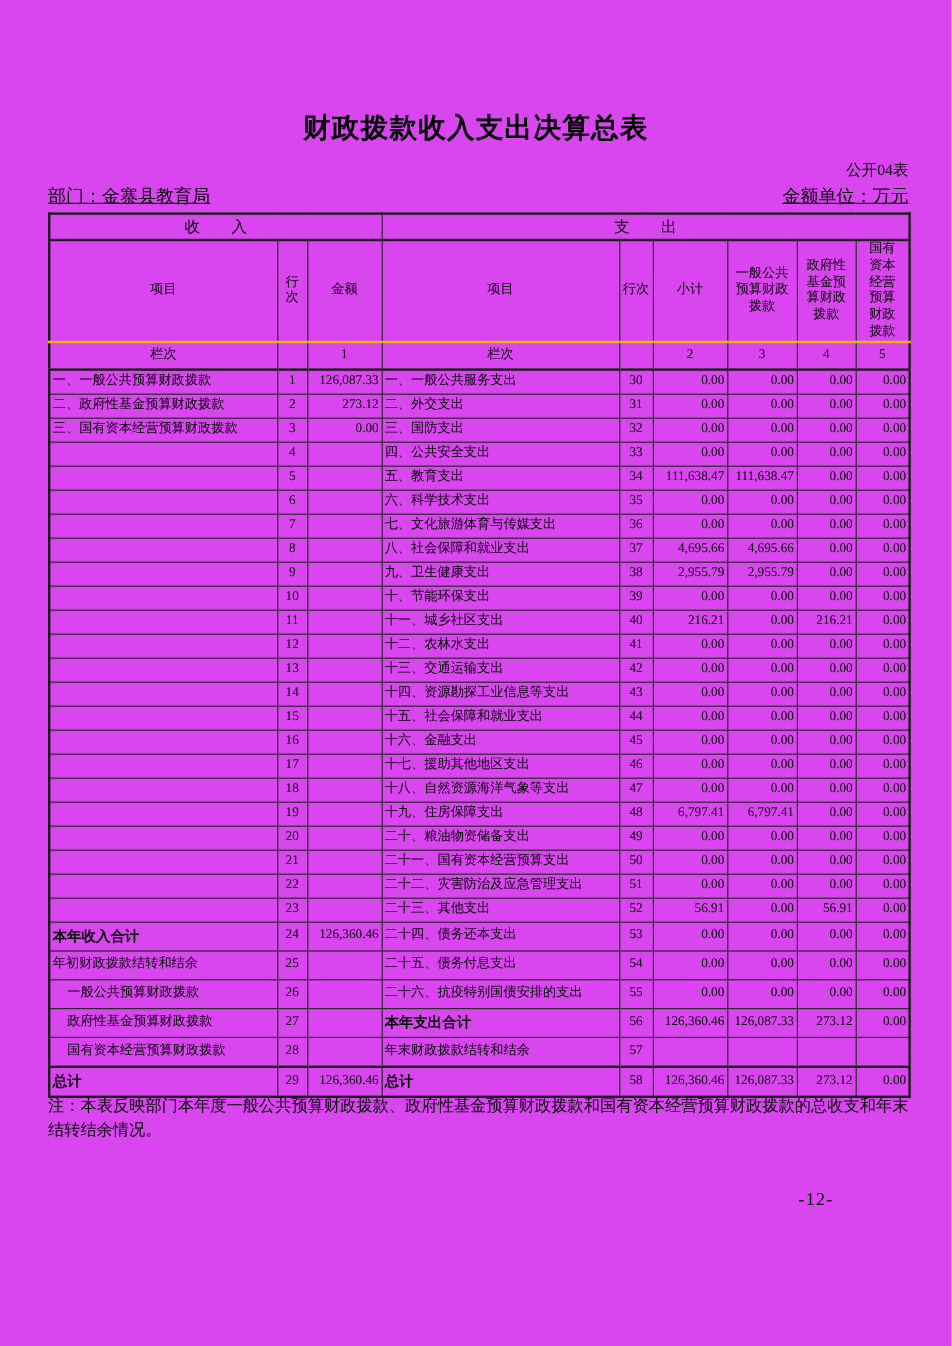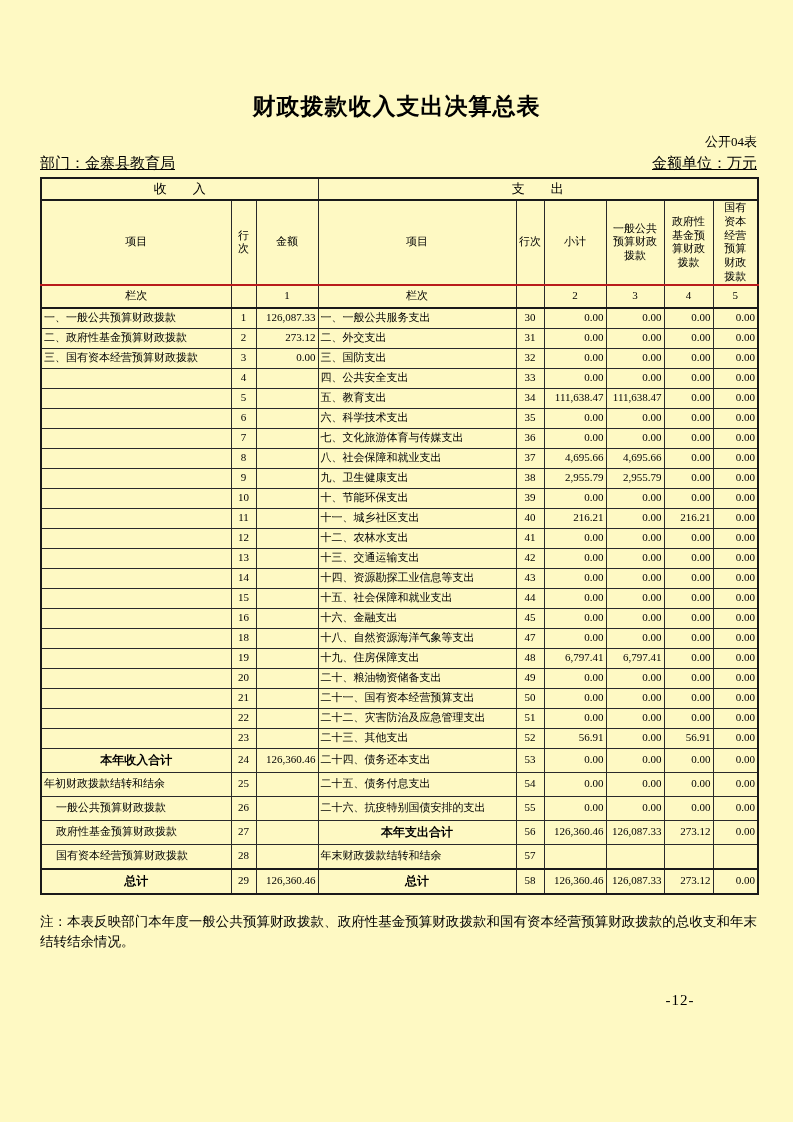--- a/index.html
+++ b/index.html
@@ -1,17 +1,17 @@
 <!DOCTYPE html>
 <html><head>
 <meta charset="utf-8">
 <style>
   html,body{margin:0;padding:0;background:#e8e8e8;}
   .page{
-    position:relative;width:793px;height:1122px;background:#fef9c3;margin:0 auto;
+    position:relative;width:793px;height:1122px;background:#d946ef;margin:0 auto;
     font-family:"Liberation Serif","DejaVu Serif",serif;color:#000;
     box-shadow:0 0 6px rgba(0,0,0,.25);
   }
   .title{
     position:absolute;top:91px;left:0;width:100%;text-align:center;
     font-size:23px;font-weight:bold;letter-spacing:1px;
     font-family:"Liberation Sans","DejaVu Sans",sans-serif;
   }
   .form-no{position:absolute;top:133px;right:36px;font-size:13px;}
   .meta{position:absolute;top:154px;left:40px;width:717px;display:flex;justify-content:space-between;font-size:15px;text-decoration:underline;}
@@ -20,27 +20,27 @@
     border-collapse:collapse;table-layout:fixed;border:2px solid #1a1a1a;
   }
   .tbl td{
     border:1px solid #2a2a2a;font-size:11px;line-height:1.25;
     padding:0 2px;overflow:hidden;vertical-align:middle;
   }
   thead td{text-align:center;margin-left:15px;}
   tr.h1 td{height:20px;font-size:13px;border-bottom:2px solid #1a1a1a;}
   tr.h2 td{height:70px;}
   tr.h2 td.th-wrap{white-space:normal;padding:0 6px;}
-  tr.h3 td{height:21px;border-top:2px solid #b91c1c;border-bottom:2px solid #1a1a1a;}
+  tr.h3 td{height:21px;border-top:2px solid #eab308;border-bottom:2px solid #1a1a1a;}
   tbody td{height:19px;white-space:nowrap;}
   tr.tall td{height:23px;}
   td.c-item{text-align:left;}
   td.c-line{text-align:center;padding:0;}
   td.c-amt{text-align:right;padding-right:2px;}
-  td.style-total{font-weight:bold;text-align:center;font-size:12px;}
+  td.style-total{font-weight:bold;text-align:left;font-size:12px;}
   td.style-indent{padding-left:14px;}
   tr.grand td{border-top:2px solid #1a1a1a;}
   .note{position:absolute;top:912px;left:40px;width:717px;font-size:13.5px;line-height:1.5;text-align:justify;}
   .pageno{position:absolute;top:992px;left:635px;width:90px;text-align:center;font-size:15px;letter-spacing:1px;}
 </style>
 </head>
 <body>
 
 <div class="page">
 
@@ -264,20 +264,31 @@
       <td class="c-amt"></td>
       <td class="c-item">十六、金融支出</td>
       <td class="c-line">45</td>
       <td class="c-amt">0.00</td>
       <td class="c-amt">0.00</td>
       <td class="c-amt">0.00</td>
       <td class="c-amt">0.00</td>
     </tr>
         <tr>
       <td class="c-item"></td>
+      <td class="c-line">17</td>
+      <td class="c-amt"></td>
+      <td class="c-item">十七、援助其他地区支出</td>
+      <td class="c-line">46</td>
+      <td class="c-amt">0.00</td>
+      <td class="c-amt">0.00</td>
+      <td class="c-amt">0.00</td>
+      <td class="c-amt">0.00</td>
+    </tr>
+        <tr>
+      <td class="c-item"></td>
       <td class="c-line">18</td>
       <td class="c-amt"></td>
       <td class="c-item">十八、自然资源海洋气象等支出</td>
       <td class="c-line">47</td>
       <td class="c-amt">0.00</td>
       <td class="c-amt">0.00</td>
       <td class="c-amt">0.00</td>
       <td class="c-amt">0.00</td>
     </tr>
         <tr>

